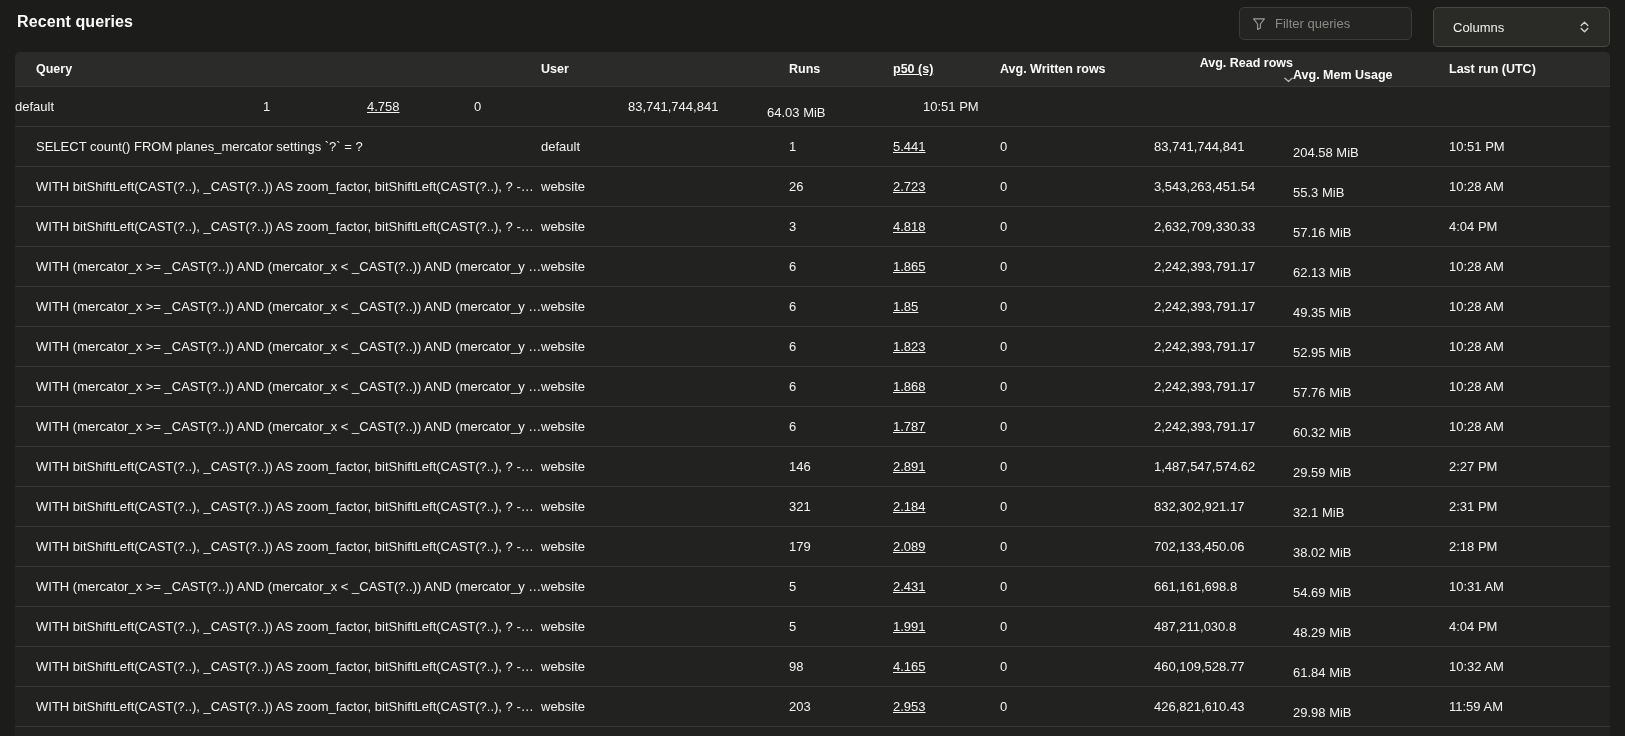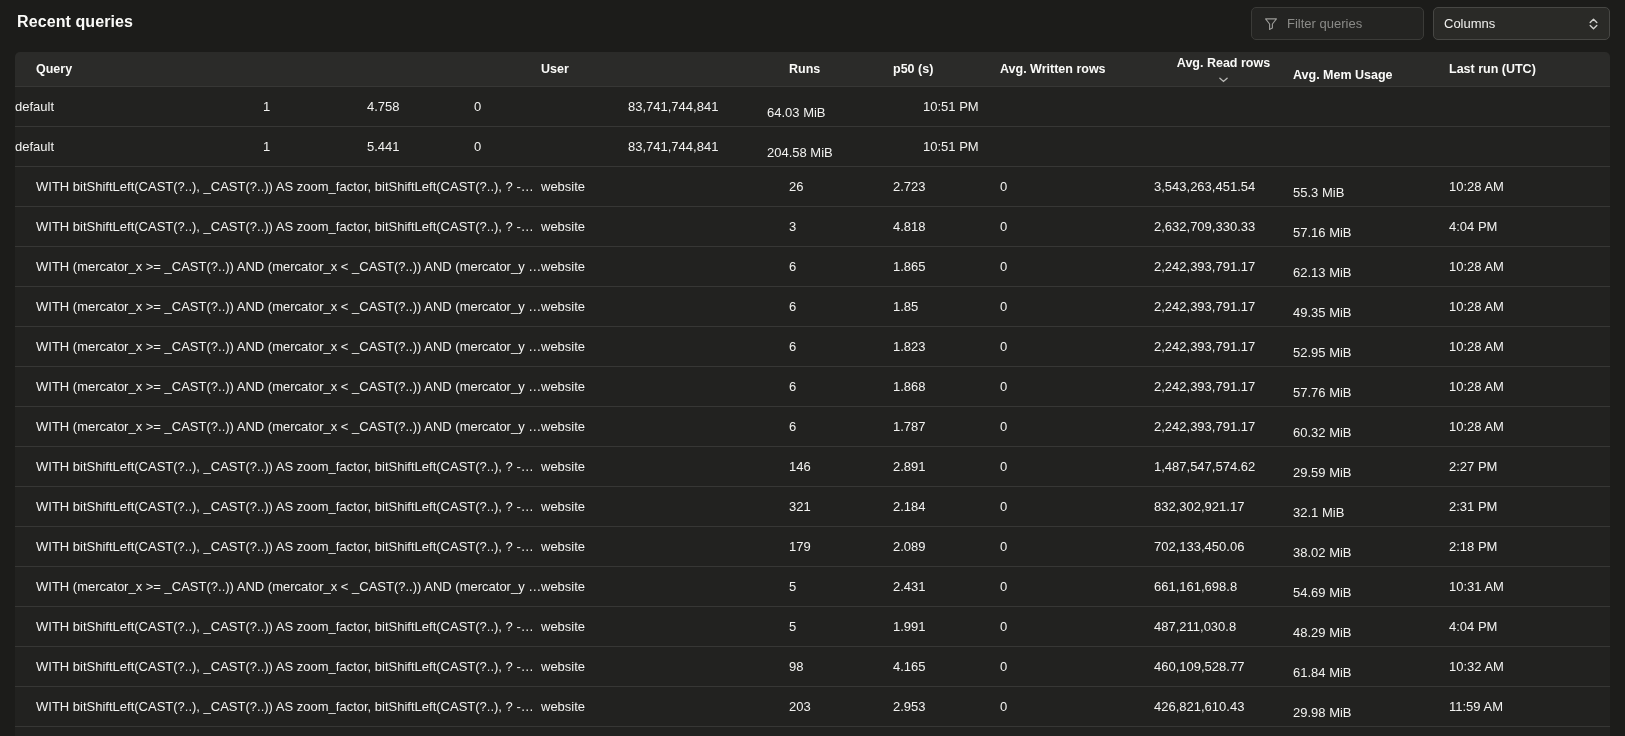--- a/index.html
+++ b/index.html
@@ -11,70 +11,70 @@
     font-family: "Liberation Sans", "DejaVu Sans", sans-serif;
     color: var(--text, #f2f2f0);
   }
 
   
   .topbar { position: absolute; top: 0; left: 0; right: 0; height: 50px; }
   .page-title {
     position: absolute; left: 17px; top: 13px;
     font-size: 16px; font-weight: 700; color: #fafaf8; letter-spacing: .1px;
   }
-  .controls { position: absolute; right: 15px; top: 7px; display: flex; gap: 9px; }
+  .controls { position: absolute; right: 15px; top: 7px; display: flex; gap: 21px; }
   .filter-box {
     width: 173px; height: 33px;
     display: flex; align-items: center; gap: 9px; padding: 0 12px;
     background: #242422; border: 1px solid var(--control-border, #3b3b38);
     border-radius: 5px;
   }
   .filter-box svg { flex: 0 0 auto; }
   .filter-box input {
     width: 100%; background: transparent; border: none; outline: none;
     color: #e8e8e6; font-size: 13px; font-family: inherit;
   }
   .filter-box input::placeholder { color: var(--muted, #8a8a87); }
   .columns-btn {
-    width: 177px; height: 33px;
-    display: flex; align-items: center; justify-content: space-between; padding: 0 10px;
+    width: 177px; height: 40px;
+    display: flex; align-items: center; justify-content: space-between; padding: 0 19px;
     background: #2a2a27; border: 1px solid #474744; border-radius: 5px;
     color: #f0f0ee; font-size: 13px; font-family: inherit; cursor: pointer;
   }
 
   
   .table {
     position: absolute; top: 52px; left: 15px; right: 15px; bottom: 0;
     border-radius: 5px 5px 0 0; overflow: hidden;
   }
   .thead {
     display: flex; align-items: center; height: 34px;
     background: var(--header-bg, #2b2b29);
   }
   .th {
-    display: flex; align-items: center; gap: 5px;
+    display: flex; align-items: flex-end; gap: 5px;
     font-size: 12.5px; font-weight: 700; color: #fafaf8;
     white-space: nowrap; overflow: hidden; cursor: pointer;
   }
   .sort-icon { color: #b8b8b5; margin-top: 2px; }
   .tr {
     display: flex; align-items: center; height: 40px;
     background: var(--row-bg, #222220);
     border-top: 1px solid var(--divider, #373735);
     cursor: pointer;
   }
   .td {
     font-size: 13px; color: #f2f2f0;
     white-space: nowrap; overflow: hidden;
   }
   
   .c0 { width: 526px; padding-left: 21px; }
   .c1 { width: 248px; }
   .c2 { width: 104px; }
-  .c3 { width: 107px; }
+  .c3 { width: 107px; text-decoration: underline; }
   .c4 { width: 154px; }
   .c5 { width: 139px; flex-direction: column; }
   .c6 { width: 156px; margin-top: 12px; }
   .c7 { flex: 1; }
 </style>
 </head>
 <body style="--page-bg: #1c1c1a; --row-bg: #222220; --header-bg: #2b2b29; --divider: #373735; --text: #f2f2f0; --muted: #8a8a87; --control-border: #3b3b38;">
 
 <div class="topbar">
   <h1 class="page-title">Recent queries</h1>
@@ -149,20 +149,21 @@
     <div class="td c1">default</div>
     <div class="td c2">1</div>
     <div class="td c3">4.758</div>
     <div class="td c4">0</div>
     <div class="td c5">83,741,744,841</div>
     <div class="td c6">64.03 MiB</div>
     <div class="td c7">10:51 PM</div>
   </div>
 
   <div class="tr">
+    <div class="td c0">SELECT count() FROM planes_mercator settings `?` = ?</div>
     <div class="td c1">default</div>
     <div class="td c2">1</div>
     <div class="td c3">5.441</div>
     <div class="td c4">0</div>
     <div class="td c5">83,741,744,841</div>
     <div class="td c6">204.58 MiB</div>
     <div class="td c7">10:51 PM</div>
   </div>
 
   <div class="tr">

